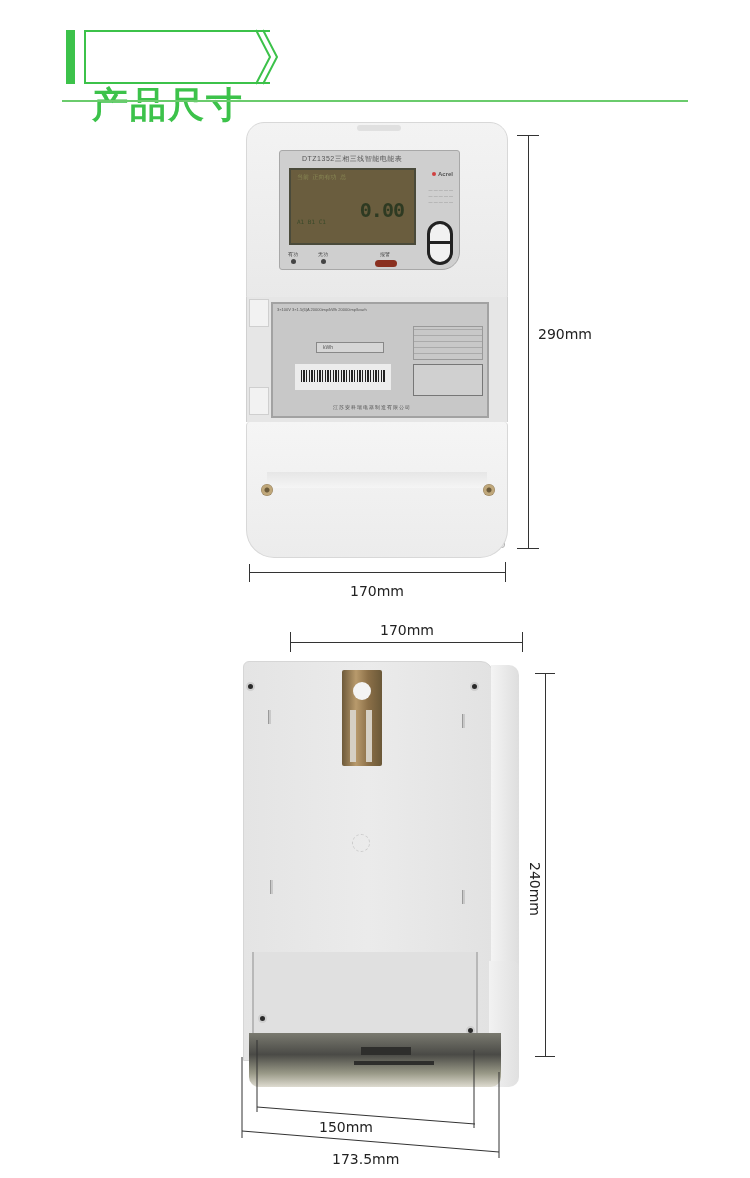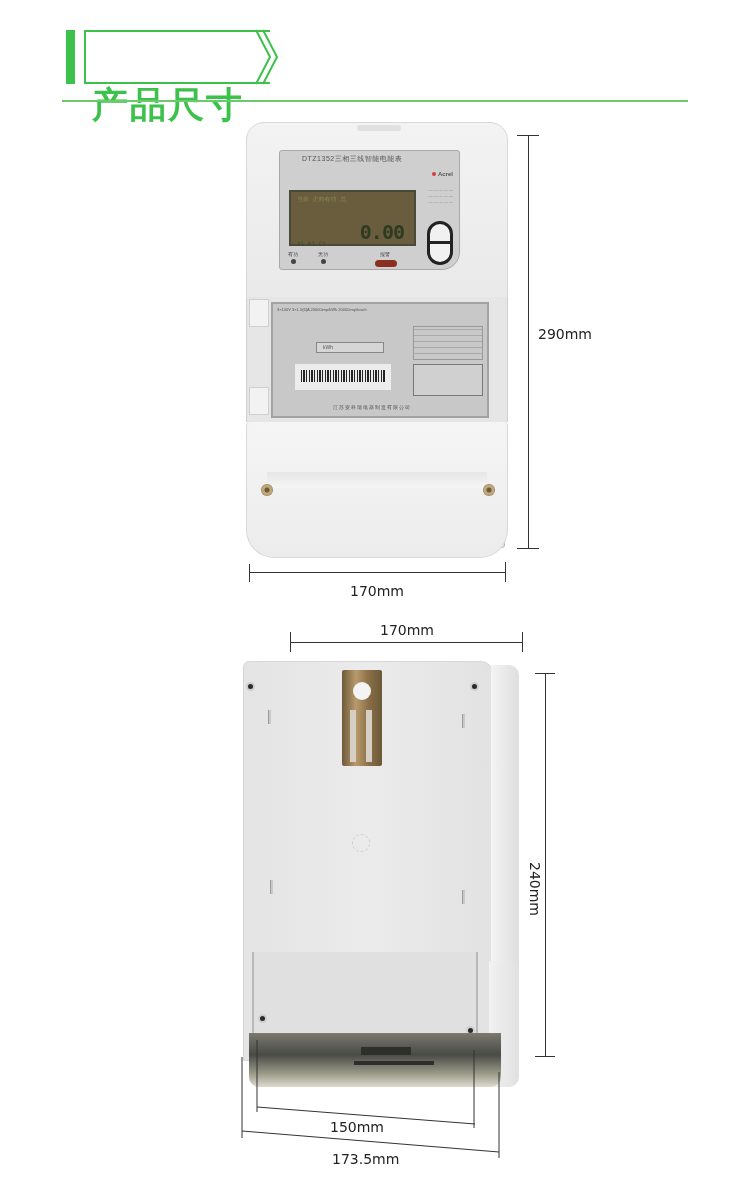--- a/index.html
+++ b/index.html
@@ -16,21 +16,21 @@
   
   .dim { position: absolute; background: #333; }
   .dim-label { position: absolute; font-family: "DejaVu Sans", sans-serif; font-size: 14px; color: #222; white-space: nowrap; }
 
   
   .front { position: absolute; left: 246px; top: 122px; width: 262px; height: 436px; }
   .front-top { position: absolute; left: 0; top: 0; width: 262px; height: 178px; background: linear-gradient(180deg,#f3f3f3,#e9e9e9); border-radius: 18px 18px 4px 4px; border: 1px solid #d8d8d8; }
   .front-top .notch { position: absolute; left: 110px; top: 2px; width: 44px; height: 6px; background: #e0e0e0; border-radius: 3px; }
   .panel { position: absolute; left: 32px; top: 27px; width: 181px; height: 120px; background: #cfcfcf; border: 1px solid #a8a8a8; border-radius: 3px 3px 18px 3px; }
   .panel-title { position: absolute; left: 22px; top: 3px; font-size: 7px; color: #555; letter-spacing: 0.5px; }
-  .lcd { position: absolute; left: 9px; top: 17px; width: 127px; height: 56px; background: #6a5d3e; border: 2px solid #4a4a3a; margin-top: 22px; }
+  .lcd { position: absolute; left: 9px; top: 17px; width: 127px; height: 77px; background: #6a5d3e; border: 2px solid #4a4a3a; }
   .lcd-top { position: absolute; left: 6px; top: 3px; font-family: "DejaVu Sans Mono", monospace; font-size: 6px; color: #8a8a55; }
   .lcd-digits { position: absolute; right: 10px; top: 28px; font-family: "DejaVu Sans Mono", monospace; font-size: 20px; font-weight: bold; color: #2e3a22; letter-spacing: -1px; }
   .lcd-sub { position: absolute; left: 6px; top: 48px; font-family: "DejaVu Sans Mono", monospace; font-size: 6px; color: #3a4a2a; }
   .brand { position: absolute; right: 6px; top: 20px; font-size: 6px; color: #555; font-weight: bold; }
   .brand-dot { display: inline-block; width: 4px; height: 4px; background: #d04040; border-radius: 50%; margin-right: 2px; }
   .panel-spec { position: absolute; right: 6px; top: 36px; font-size: 4px; color: #777; line-height: 6px; text-align: right; width: 34px; }
   .nav-btn { position: absolute; right: 6px; top: 70px; width: 26px; height: 44px; border: 3px solid #222; border-radius: 13px; background: #f1f1f1; }
   .nav-btn::after { content: ""; position: absolute; left: 0; right: 0; top: 17px; height: 3px; background: #222; }
   .ind { position: absolute; top: 100px; font-size: 5px; color: #444; text-align: center; }
   .ind .dot { display: block; width: 5px; height: 5px; border-radius: 50%; background: #444; margin: 2px auto 0; }
@@ -171,14 +171,14 @@
 <div class="dim-label" style="left:543px; top:862px; transform: rotate(90deg); transform-origin: left top;">240mm</div>
 
 <svg style="position:absolute; left:0; top:0;" width="750" height="1178">
   <line x1="257" y1="1040" x2="257" y2="1112" stroke="#333" stroke-width="1"></line>
   <line x1="257" y1="1107" x2="475" y2="1124" stroke="#333" stroke-width="1"></line>
   <line x1="474" y1="1050" x2="474" y2="1128" stroke="#333" stroke-width="1"></line>
   <line x1="242" y1="1057" x2="242" y2="1138" stroke="#333" stroke-width="1"></line>
   <line x1="242" y1="1131" x2="499" y2="1152" stroke="#333" stroke-width="1"></line>
   <line x1="499" y1="1072" x2="499" y2="1158" stroke="#333" stroke-width="1"></line>
 </svg>
-<div class="dim-label" style="left:330px; top:1119px">150mm</div>
+<div class="dim-label" style="left:319px; top:1119px">150mm</div>
 <div class="dim-label" style="left:332px; top:1151px">173.5mm</div>
 
 </body></html>

